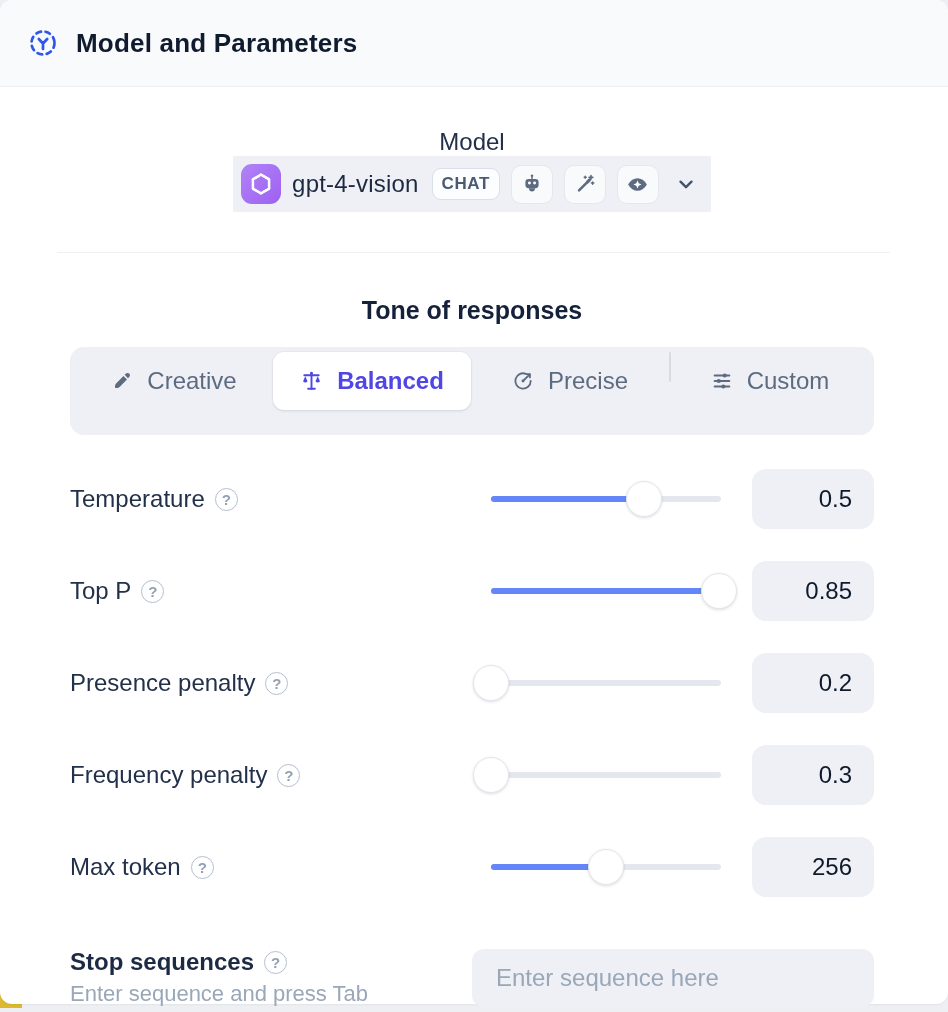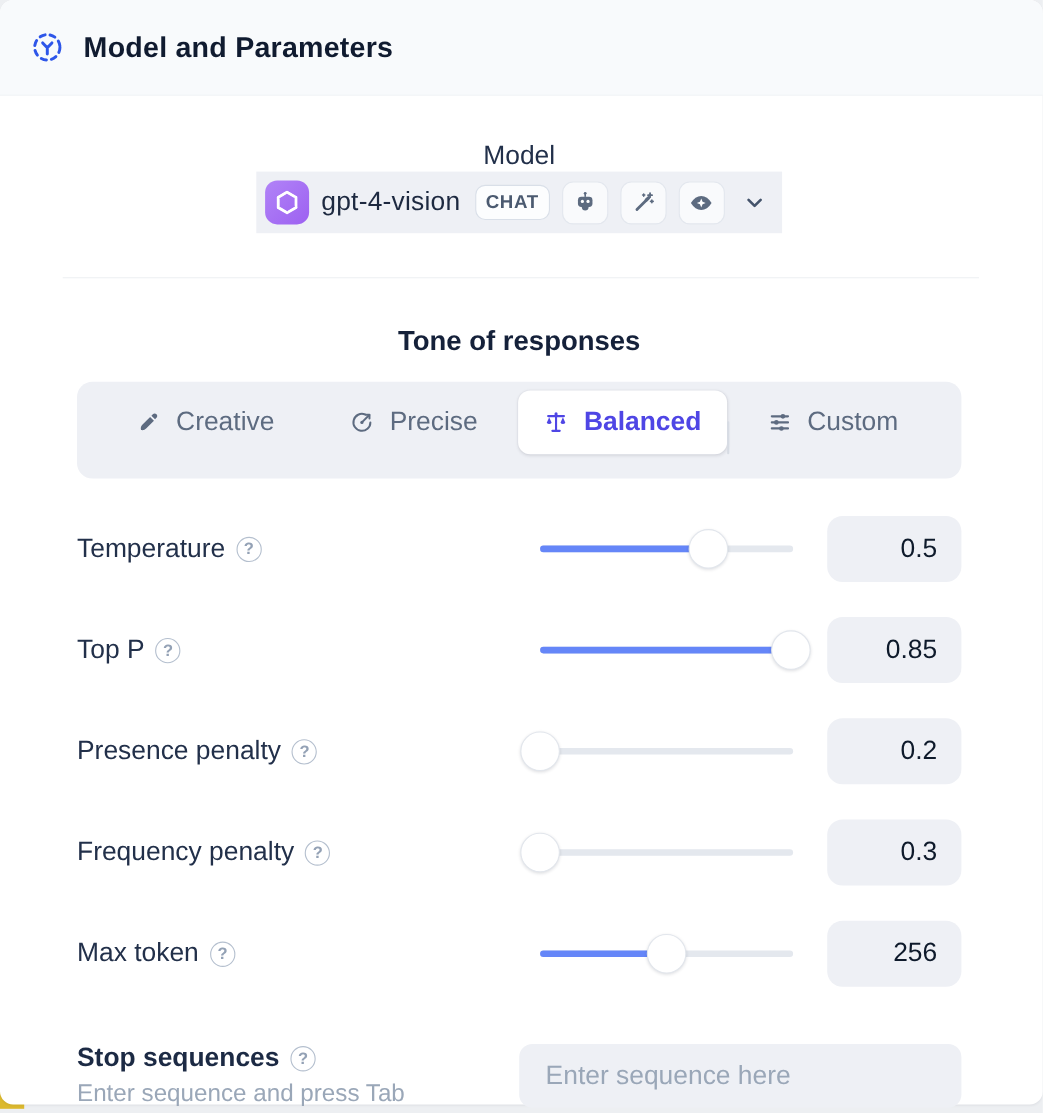--- a/index.html
+++ b/index.html
@@ -41,21 +41,21 @@
   .cap-pill{
     background:#f9fafc;border:1.5px solid #e3e7ee;border-radius:10px;
     width:40px;height:37px;display:flex;align-items:center;justify-content:center;flex:none;
   }
   .chevron-wrap{margin-left:5px;display:flex;align-items:center;}
   .divider{height:1px;background:#eef0f3;margin:40px -16px 0 -13px;}
   .section-title{margin-top:43px;font-size:25px;font-weight:600;color:#15213a;text-align:center;}
   
   .tab-bar{
     margin-top:22px;background:#eef0f5;border-radius:14px;height:88px;
-    display:flex;align-items:flex-end;padding:22px;box-sizing:border-box;
+    display:flex;align-items:flex-start;padding:5px;box-sizing:border-box;
   }
   .tab{
     flex:1;height:58px;display:flex;align-items:center;justify-content:center;gap:14px;
     font-size:24px;font-weight:500;color:#5d6b80;border-radius:11px;cursor:pointer;
   }
   .tab.selected{
     background:#fff;color:#4f46e5;font-weight:600;
     box-shadow:0 1px 3px rgba(15,23,42,.10),0 0 0 1px rgba(15,23,42,.02);
   }
   .tab-sep{width:2px;height:30px;background:#d7dce4;border-radius:1px;flex:none;}
@@ -167,44 +167,44 @@
     <div class="tab-bar">
       <div class="tab">
         <span>
           <svg width="22" height="22" viewBox="0 0 24 24">
             <path d="M4.6 19.6c-.6-2.2-.1-3.9 1.5-5.5L13.6 6.6 17.4 10.4 9.9 17.9c-1.6 1.6-3.2 2.1-5.3 1.7z" fill="#5d6b80"></path>
             <path d="M14.9 5.3 l1.4-1.4c1-1 2.6-1 3.6 0s1 2.6 0 3.6 l-1.4 1.4z" fill="#5d6b80"></path>
           </svg>
         </span>
         <span>Creative</span>
       </div>
-      <div class="tab">
-        <span>
-          <svg width="22" height="22" viewBox="0 0 24 24" fill="none" stroke="#5d6b80" stroke-width="2" stroke-linecap="round" stroke-linejoin="round">
-            <path d="M20.4 12 a8.4 8.4 0 1 1-5.2-7.8"></path>
-            <path d="M12 12 L19.3 4.7"></path>
-            <path d="M19.5 4.5 h-3.6 M19.5 4.5 v3.6"></path>
-            <circle cx="12" cy="12" r="1.6" fill="#5d6b80" stroke="none"></circle>
-          </svg>
-        </span>
-        <span>Precise</span>
-      </div>
       <div class="tab selected">
         <span>
           <svg width="23" height="23" viewBox="0 0 24 24" fill="none">
             <path d="M4.5 5.5 h15" stroke="#4f46e5" stroke-width="2" stroke-linecap="round"></path>
             <path d="M12 4 v15.5" stroke="#4f46e5" stroke-width="2" stroke-linecap="round"></path>
             <path d="M8.5 19.5 h7" stroke="#4f46e5" stroke-width="2" stroke-linecap="round"></path>
             <circle cx="12" cy="3.4" r="1.5" fill="#4f46e5"></circle>
             <path d="M5.5 6.5 l-2.3 5.2 a2.7 2.7 0 0 0 4.6 0z" fill="#4f46e5"></path>
             <path d="M18.5 6.5 l-2.3 5.2 a2.7 2.7 0 0 0 4.6 0z" fill="#4f46e5"></path>
           </svg>
         </span>
         <span>Balanced</span>
       </div>
+      <div class="tab">
+        <span>
+          <svg width="22" height="22" viewBox="0 0 24 24" fill="none" stroke="#5d6b80" stroke-width="2" stroke-linecap="round" stroke-linejoin="round">
+            <path d="M20.4 12 a8.4 8.4 0 1 1-5.2-7.8"></path>
+            <path d="M12 12 L19.3 4.7"></path>
+            <path d="M19.5 4.5 h-3.6 M19.5 4.5 v3.6"></path>
+            <circle cx="12" cy="12" r="1.6" fill="#5d6b80" stroke="none"></circle>
+          </svg>
+        </span>
+        <span>Precise</span>
+      </div>
       <div class="tab-sep"></div>
       <div class="tab">
         <span>
           <svg width="22" height="22" viewBox="0 0 24 24" fill="none" stroke="#5d6b80" stroke-width="2.2" stroke-linecap="round">
             <path d="M4 6 h16"></path>
               <circle cx="15" cy="6" r="2.3" fill="#5d6b80" stroke="none"></circle>
             <path d="M4 12 h16"></path>
               <circle cx="8.5" cy="12" r="2.3" fill="#5d6b80" stroke="none"></circle>
             <path d="M4 18 h16"></path>
               <circle cx="13.5" cy="18" r="2.3" fill="#5d6b80" stroke="none"></circle>

